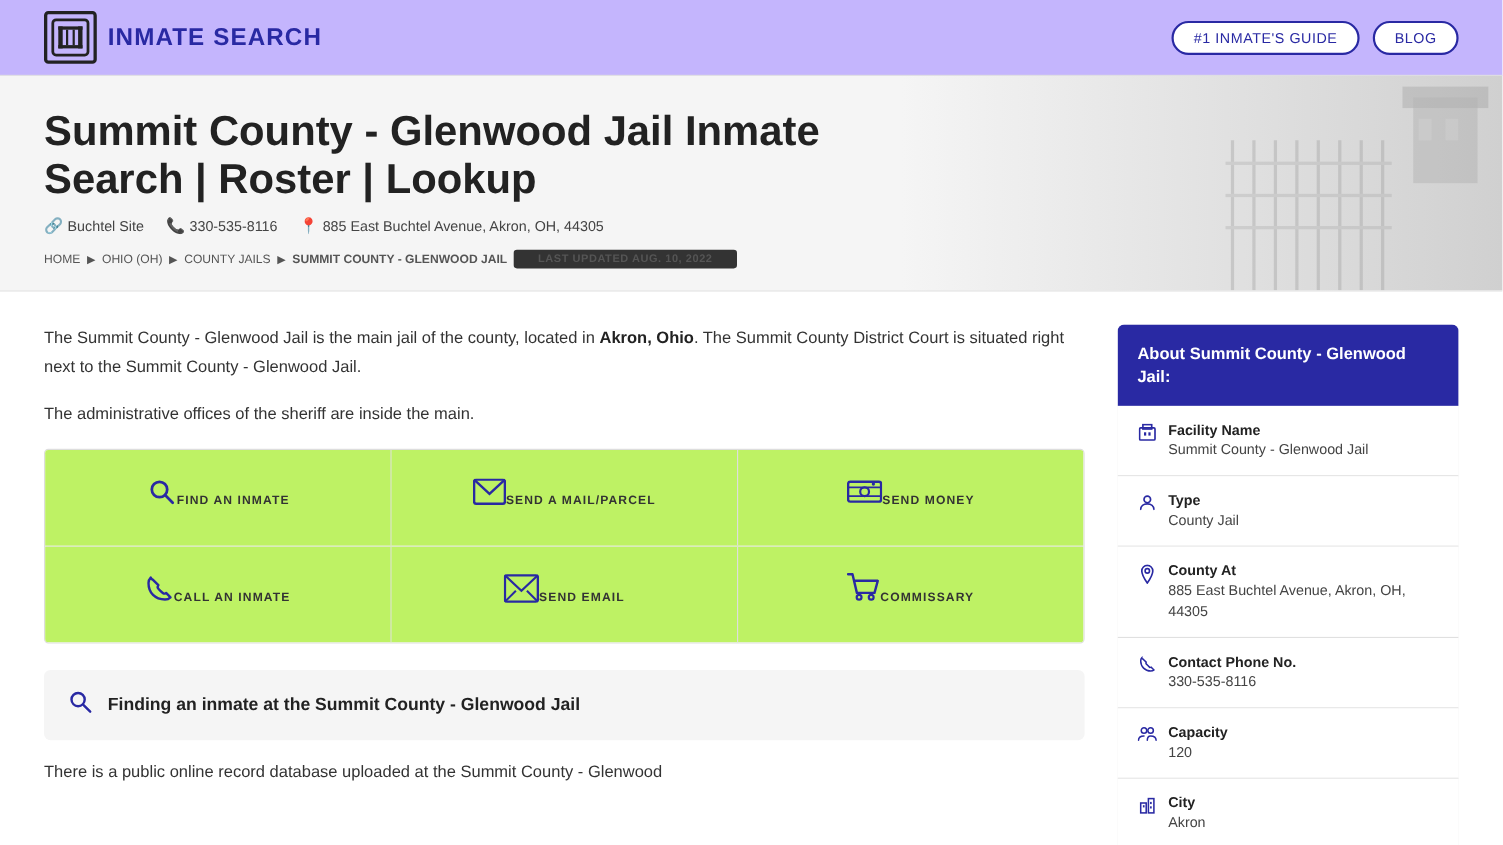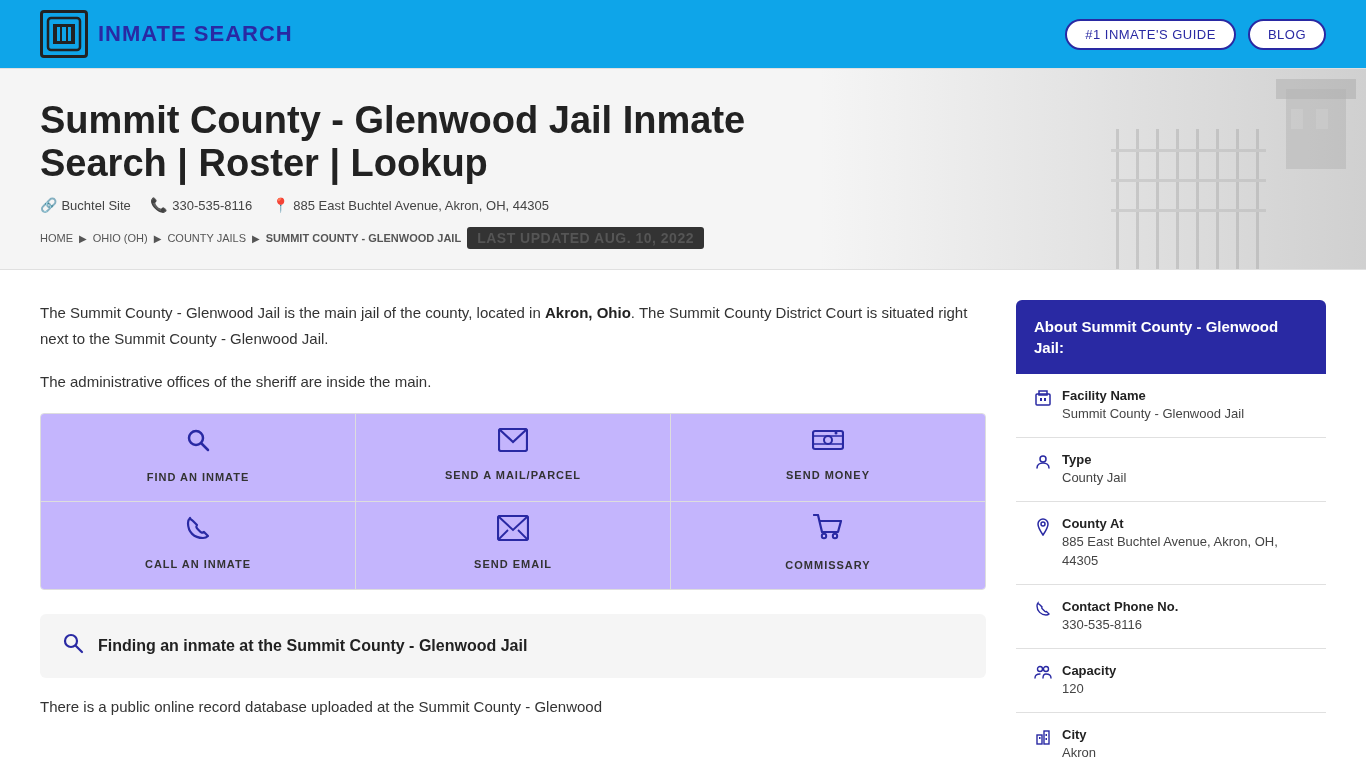--- a/index.html
+++ b/index.html
@@ -5,21 +5,21 @@
     *, *::before, *::after { box-sizing: border-box; margin: 0; padding: 0; }
     body { font-family: Arial, sans-serif; font-size: 15px; color: #333; background: #fff; }
 
     
     .header {
       display: flex;
       align-items: center;
       justify-content: space-between;
       padding: 10px 40px;
       border-bottom: 1px solid #e0e0e0;
-      background: #0ea5e9;
+      background: #c4b5fd;
     }
     .logo-area {
       display: flex;
       align-items: center;
       gap: 10px;
     }
     .logo-icon {
       width: 48px;
       height: 48px;
       border: 3px solid #222;
@@ -94,23 +94,23 @@
       color: #555;
       position: relative;
     }
     .breadcrumb span { color: #555; }
     .breadcrumb a { color: #555; text-decoration: none; }
     .breadcrumb-sep { color: #888; font-size: 10px; }
     .breadcrumb-current { color: #555; font-weight: 600; text-transform: uppercase; font-size: 11px; }
     .badge-updated {
       background: #333;
       color: #fff;
-      font-size: 14px;
-      font-weight: 700;
-      padding: 3px 10px;
+      font-size: 10px;
+      font-weight: 700;
+      padding: 3px 22px;
       border-radius: 3px;
       letter-spacing: 0.5px;
     }
 
     
     .main-layout {
       display: flex;
       gap: 30px;
       padding: 30px 40px;
       max-width: 1366px;
@@ -141,27 +141,27 @@
       overflow: hidden;
     }
     .action-row {
       display: flex;
       border-bottom: 1px solid #ddd;
     }
     .action-row:last-child { border-bottom: none; }
     .action-cell {
       flex: 1;
       display: flex;
-      flex-direction: column;
+      flex-direction: row;
       align-items: center;
       justify-content: center;
-      padding: 12px 10px 18px 10px;
+      padding: 24px 10px 18px 10px;
       border-right: 1px solid #ddd;
       cursor: pointer;
-      background: #c4b5fd;
+      background: #bef264;
       text-decoration: none;
       transition: background 0.15s;
     }
     .action-cell:last-child { border-right: none; }
     .action-icon {
       font-size: 26px;
       color: #2929a3;
       margin-bottom: 10px;
     }
     .action-label {

